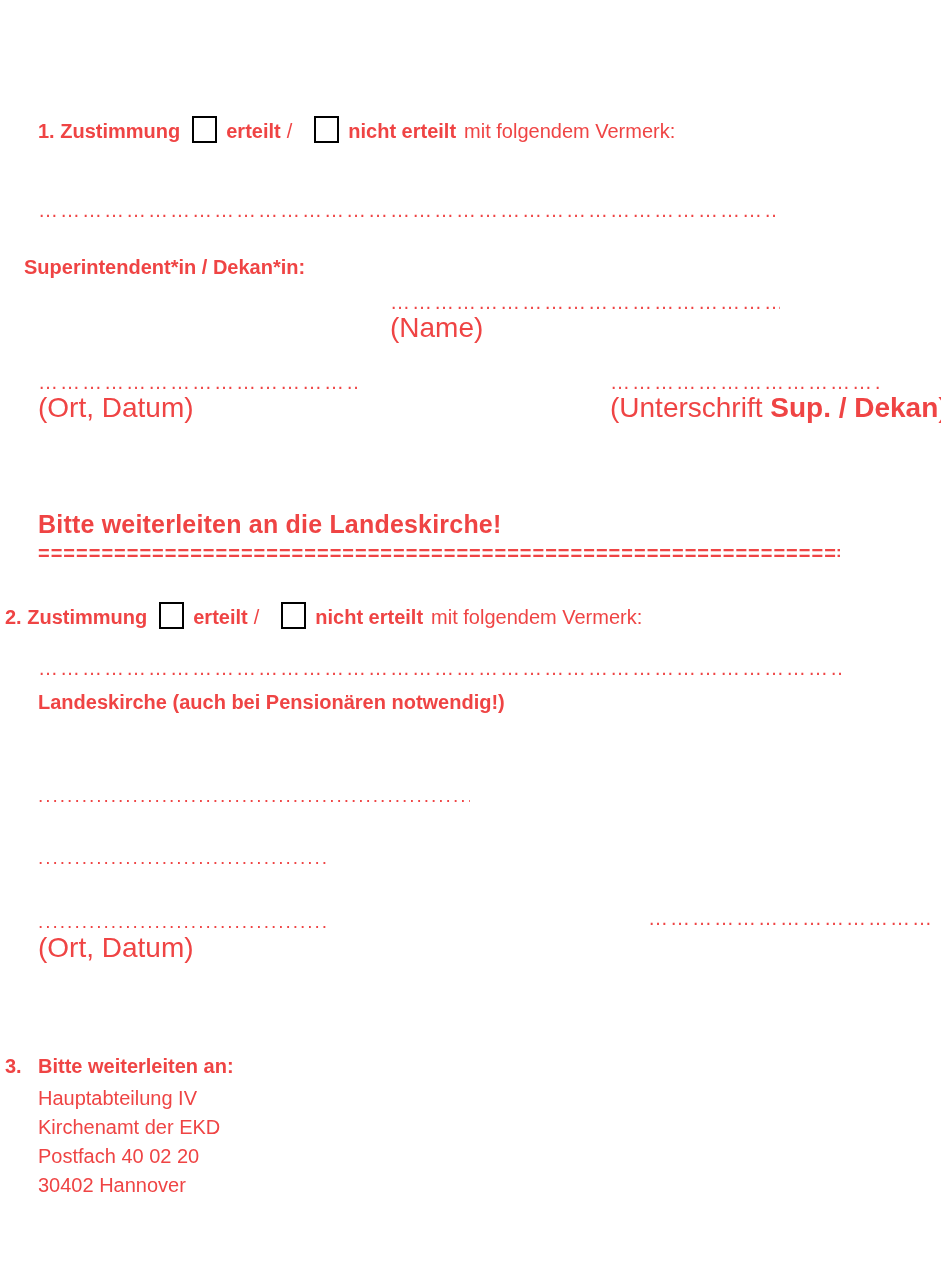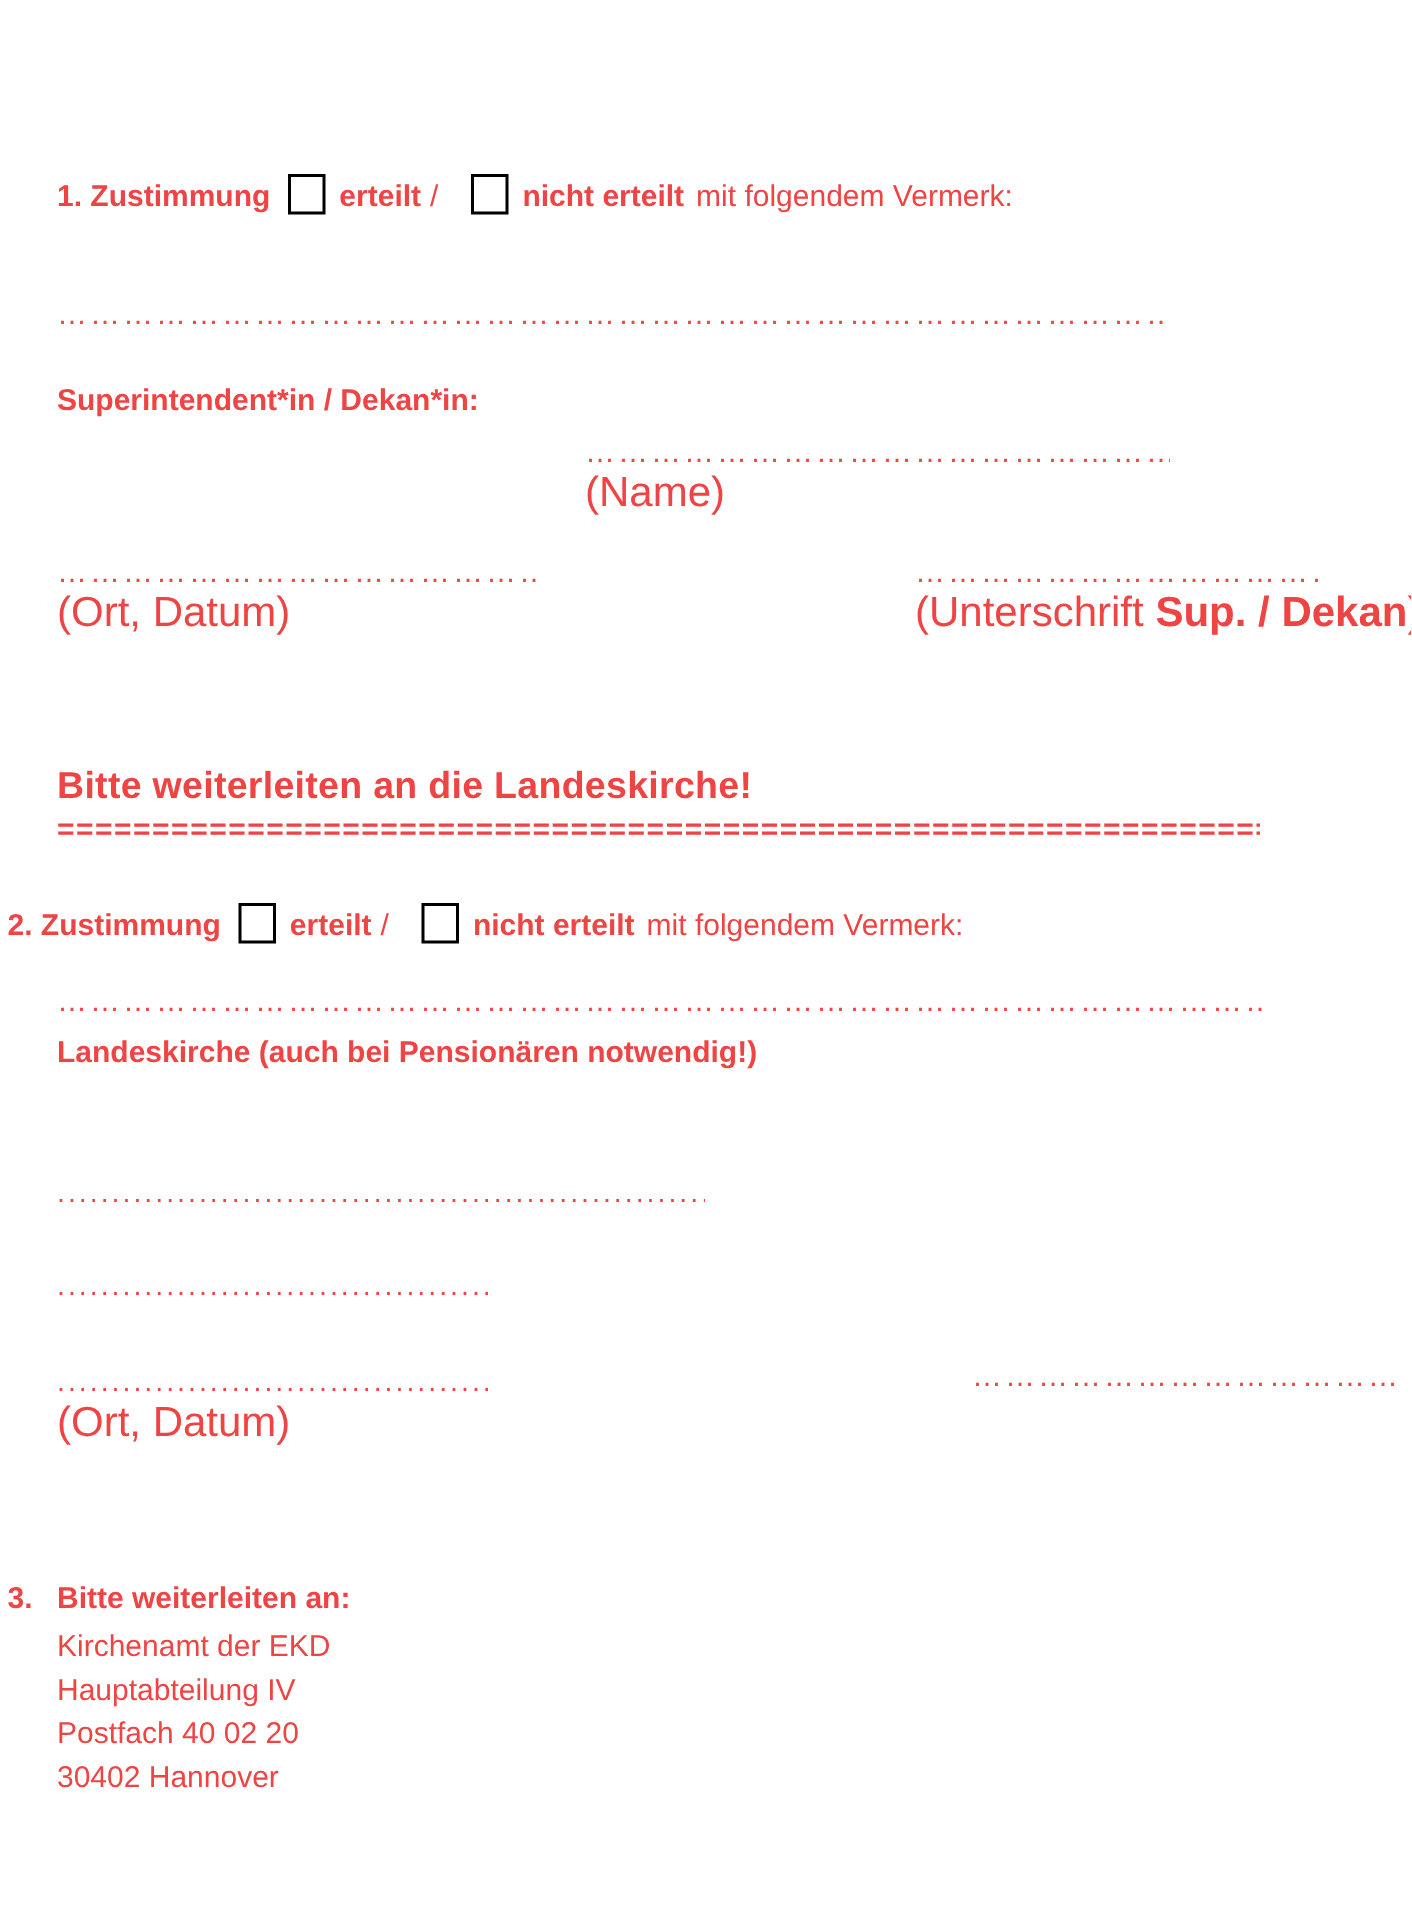--- a/index.html
+++ b/index.html
@@ -79,21 +79,21 @@
     <span class="cbx"></span>
     <span class="b">erteilt</span>
     <span class="slash">/</span>
     <span class="cbx"></span>
     <span class="b">nicht erteilt</span>
     <span class="suffix">mit folgendem Vermerk:</span>
   </div>
 
   <div class="dotline abs" style="left:38px;top:186px;width:740px;">…………………………………………………………………………………………………………………………………………</div>
 
-  <div class="subject" style="left:38px;top:244px;">Superintendent*in / Dekan*in:</div>
+  <div class="subject" style="left:24px;top:244px;">Superintendent*in / Dekan*in:</div>
 
   <div class="fieldblock" style="left:390px;top:278px;width:390px;">
     <div class="dotline" style="width:390px;">…………………………………………………………………………………………………………………………………………</div>
     <div class="caption">(Name)</div>
   </div>
 
   <div class="fieldblock" style="left:38px;top:358px;width:320px;">
     <div class="dotline" style="width:320px;">…………………………………………………………………………………………………………………………………………</div>
     <div class="caption">(Ort, Datum)</div>
   </div>
@@ -128,19 +128,19 @@
   </div>
   <div class="fieldblock" style="left:648px;top:894px;width:287px;text-align:right;">
     <div class="dotline" style="width:287px;">…………………………………………………………………………………………………………………………………………</div>
   </div>
 
   <div class="s3head" style="left:5px;top:1043px;">
     <span class="s3num">3.</span>
     <span>Bitte weiterleiten an:</span>
   </div>
   <div class="addr" style="left:38px;top:1072px;">
+    <div>Hauptabteilung IV</div>
     <div>Kirchenamt der EKD</div>
-    <div>Hauptabteilung IV</div>
     <div>Postfach 40 02 20</div>
     <div>30402 Hannover</div>
   </div>
 
 </div>
 
 </body></html>

